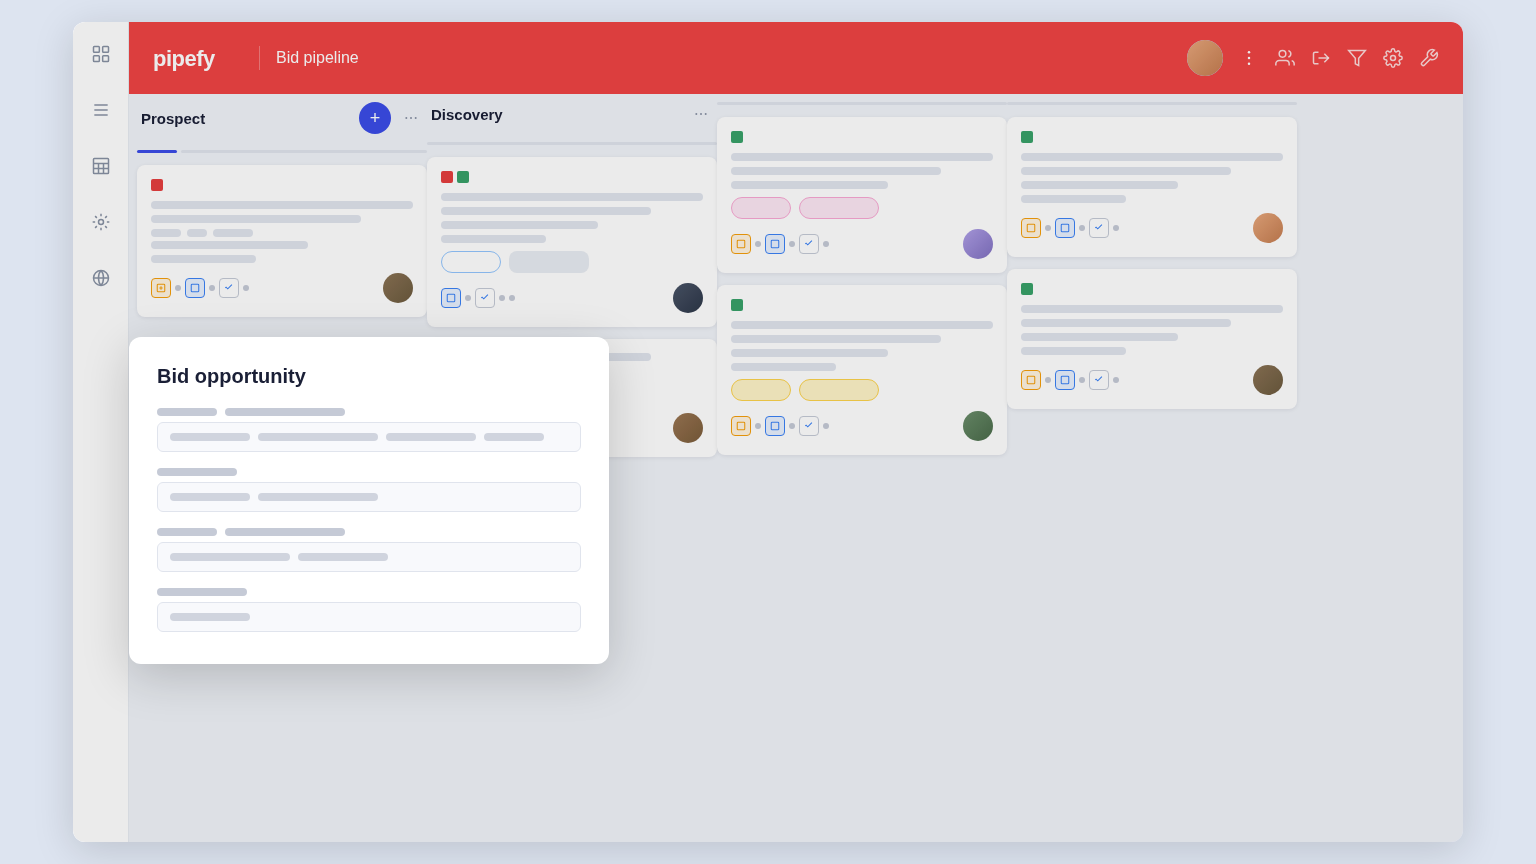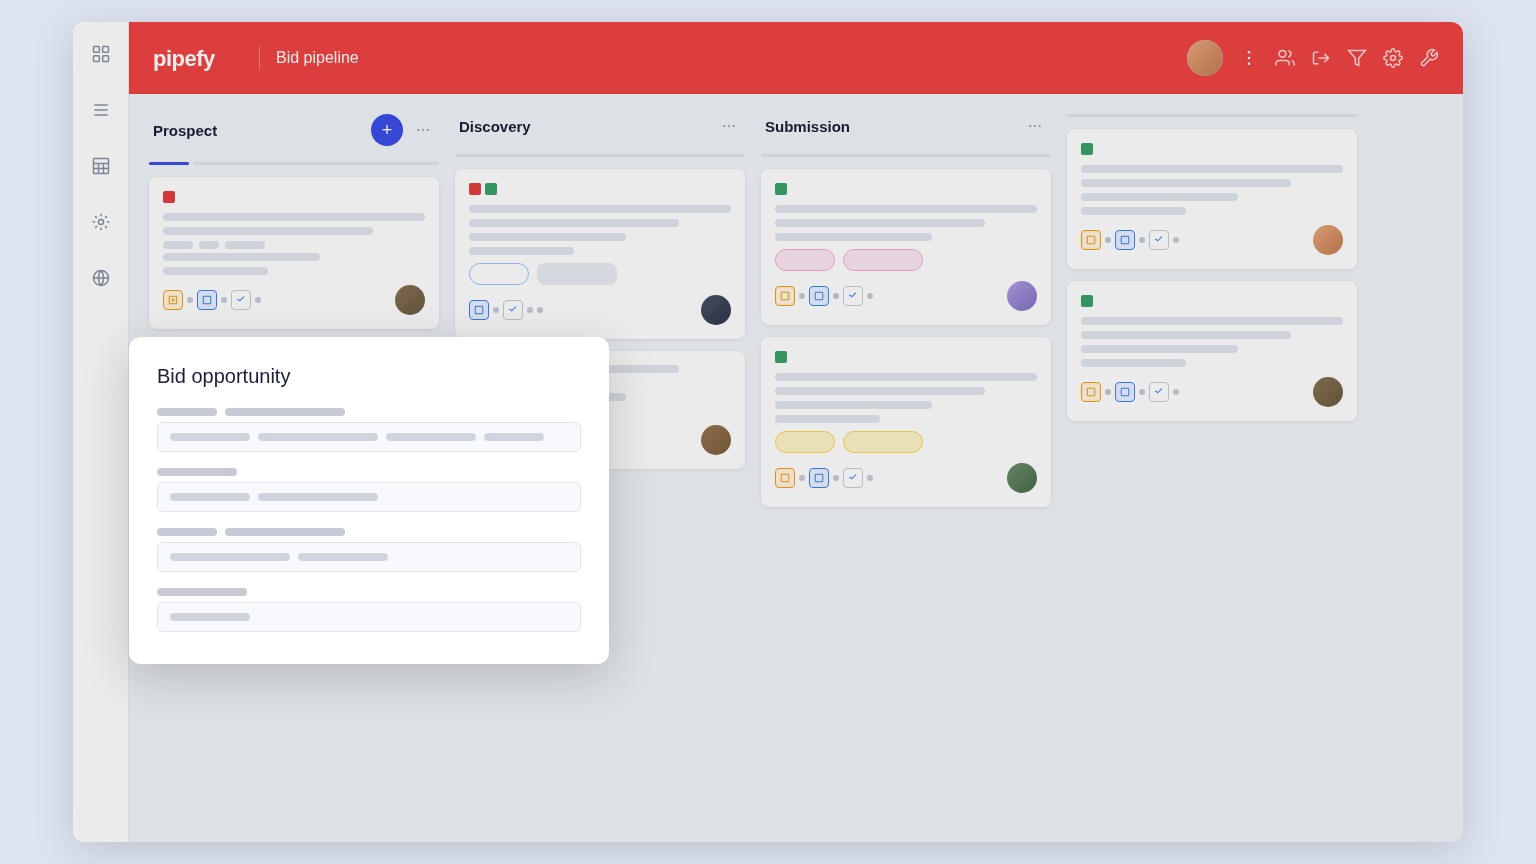--- a/index.html
+++ b/index.html
@@ -109,24 +109,23 @@
       cursor: pointer;
       display: flex;
       align-items: center;
       justify-content: center;
     }
     .header-icon svg { width: 20px; height: 20px; }
 
     
     .board-area {
       flex: 1;
-      padding: 20px;
+      padding: 8px;
       overflow: auto;
       display: flex;
-      gap: 16px;
     }
 
     
     .column {
       min-width: 290px;
       width: 290px;
       display: flex;
       flex-direction: column;
       gap: 8px;
     }
@@ -310,21 +309,21 @@
       display: flex;
       flex-direction: column;
     }
     .modal-body {
       padding: 28px 28px 16px 28px;
       flex: 1;
       overflow: auto;
     }
     .modal-title {
       font-size: 20px;
-      font-weight: 400;
+      font-weight: 700;
       color: #1a1f36;
       margin-bottom: 20px;
     }
     .form-group {
       margin-bottom: 16px;
     }
     .form-label-row {
       display: flex;
       gap: 8px;
       margin-bottom: 6px;
@@ -596,30 +595,20 @@
                   </svg>
               </div>
               <div class="badge-dot"></div>
             </div>
             <div class="card-avatar avatar-4" style="width:30px;height:30px;border-radius:50%;"></div>
           </div>
         </div>
       </div>
 
       <div class="column">
-        <div class="column-header">
-          <span class="column-title">Submission</span>
-          <div class="more-btn">
-            <svg width="16" height="16" viewBox="0 0 24 24" fill="#8892a4">
-                <circle cx="5" cy="12" r="1.5"></circle>
-                <circle cx="12" cy="12" r="1.5"></circle>
-                <circle cx="19" cy="12" r="1.5"></circle>
-              </svg>
-          </div>
-        </div>
         <div class="progress-row">
           <div class="progress-bar-col pb-gray"></div>
         </div>
 
         <div class="card">
           <div class="card-tag-row">
             <div class="card-tag tag-green"></div>
           </div>
           <div class="skeleton-line long"></div>
           <div class="skeleton-line medium"></div>

